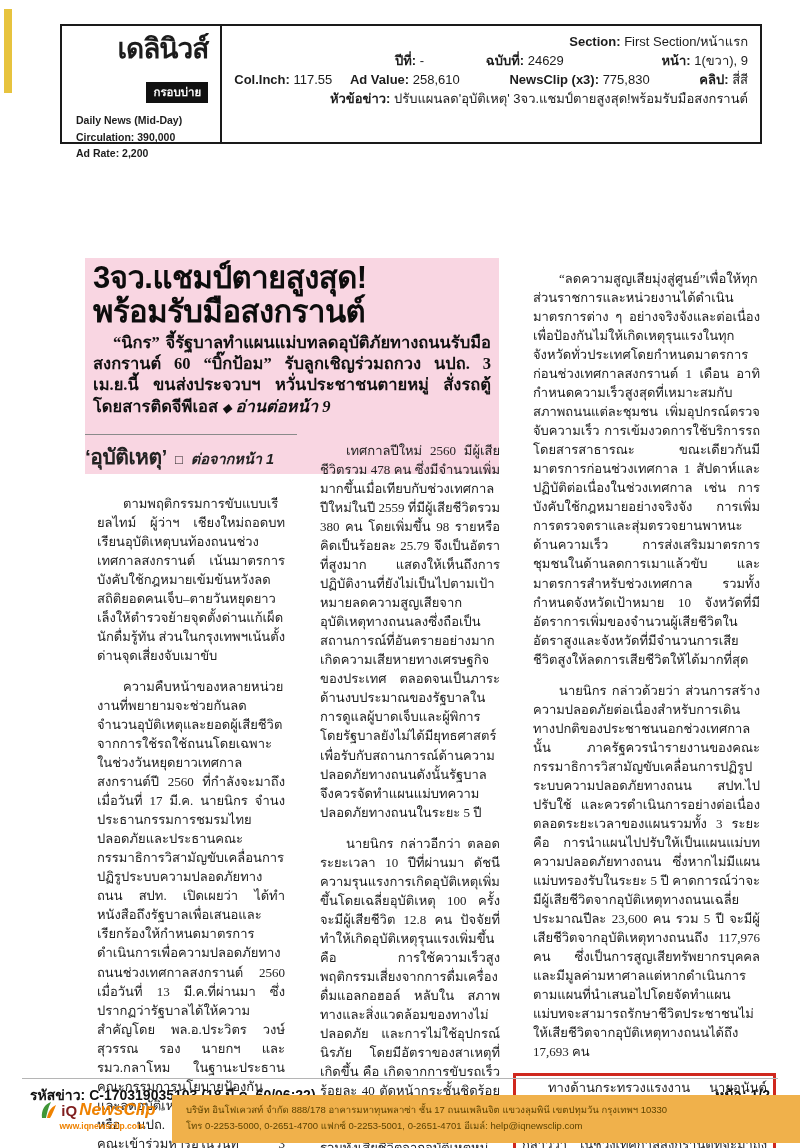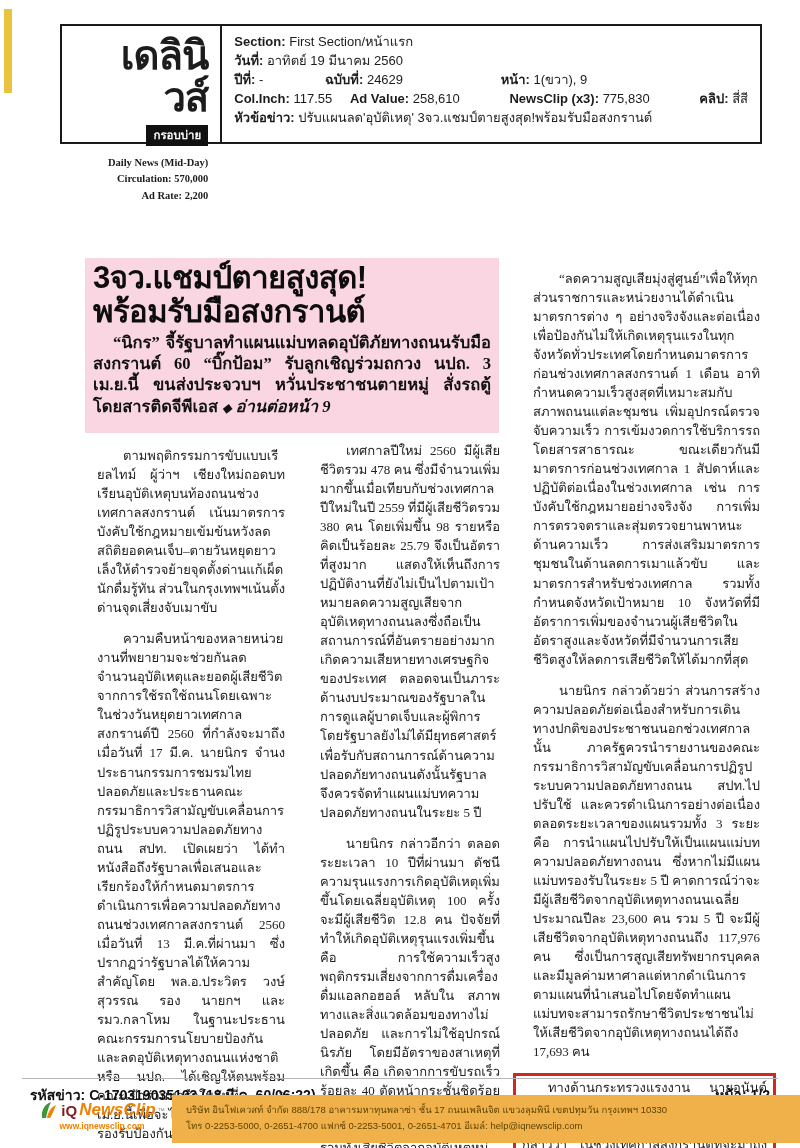--- a/index.html
+++ b/index.html
@@ -6,46 +6,46 @@
   .page{position:relative;width:800px;height:1148px;background:#ffffff;overflow:hidden;
         font-family:"Liberation Serif",serif;color:#1c1c1c;}
 
   
   .left-strip{position:absolute;left:4px;top:9px;width:8px;height:84px;background:#e7c33e;}
 
   
   .hdr-box{position:absolute;left:60px;top:24px;width:702px;height:120px;border:2px solid #1a1a1a;
            display:flex;background:#fff;box-sizing:border-box;}
   .hdr-left{width:210px;padding:8px 12px 4px 14px;box-sizing:border-box;}
-  .logo-title{font-family:"Liberation Sans",sans-serif;font-weight:900;font-size:40px;
+  .logo-title{font-family:"Liberation Sans",sans-serif;font-weight:900;font-size:28px;
               letter-spacing:-1px;text-align:right;line-height:1.05;}
   .logo-badge{display:block;margin-left:auto;width:max-content;background:#111;color:#fff;
               font-family:"Liberation Sans",sans-serif;font-size:11.5px;font-weight:700;
-              padding:1px 7px 2px;margin-top:7px;}
-  .logo-meta{font-family:Liberation Serif, serif;font-size:10.5px;font-weight:700;
-             margin-top:9px;line-height:1.55;text-align:right;}
+              padding:1px 7px 2px;margin-top:19px;}
+  .logo-meta{font-family:Liberation Sans, sans-serif;font-size:10.5px;font-weight:700;
+             margin-top:9px;line-height:1.55;text-align:left;}
   .hdr-right{flex:1;border-left:2px solid #1a1a1a;padding:5px 12px;box-sizing:border-box;
              font-family:"Liberation Sans",sans-serif;font-size:13px;line-height:1.15;}
-  .hdr-row{margin:4px 0;white-space:nowrap;}
+  .hdr-row{margin:4px 0;white-space:nowrap;text-align:right;}
   .lb{font-weight:700;}
   .sp1{display:inline-block;width:36px;}
   .sp2{display:inline-block;width:58px;}
   .sp3{display:inline-block;width:14px;}
   .sp4{display:inline-block;width:46px;}
 
   
   .banner{position:absolute;left:55px;top:152px;width:716px;height:101px;background:#b4b1b2;
           display:flex;align-items:center;justify-content:center;}
   .banner-text{font-family:"Liberation Sans",sans-serif;font-weight:900;font-size:68px;
                color:#e5067e;white-space:nowrap;letter-spacing:-2px;
                text-shadow:2px 0 0 #fff,-2px 0 0 #fff,0 2px 0 #fff,0 -2px 0 #fff,
                            2px 2px 0 #fff,-2px -2px 0 #fff,2px -2px 0 #fff,-2px 2px 0 #fff;}
 
   
-  .lead-box{position:absolute;left:85px;top:258px;width:414px;height:175px;background:#f9d6e2;
+  .lead-box{position:absolute;left:85px;top:258px;width:414px;height:216px;background:#f9d6e2;
             padding:3px 8px 4px;box-sizing:border-box;}
   .lead-head{font-family:"Liberation Sans",sans-serif;font-weight:900;font-size:31px;
              line-height:1.1;color:#0d0d0d;letter-spacing:-0.5px;}
   .lead-text{margin:3px 0 0;font-size:16.5px;font-weight:700;line-height:1.28;
              text-align:justify;text-indent:20px;color:#111;}
   .lead-cont{font-style:italic;white-space:nowrap;}
   .lead-marker{font-size:12px;}
 
   
   .col{position:absolute;font-size:13px;line-height:1.465;text-align:justify;color:#222;}
@@ -86,30 +86,27 @@
 <div class="page">
 
   <div class="left-strip"></div>
 
   <div class="hdr-box">
     <div class="hdr-left">
       <div class="logo-title">เดลินิวส์</div>
       <span class="logo-badge">กรอบบ่าย</span>
       <div class="logo-meta">
         <div>Daily News (Mid-Day)</div>
-        <div><span class="lb">Circulation:</span> <span>570,000</span></div>
+        <div><span class="lb">Circulation:</span> <span>390,000</span></div>
         <div><span class="lb">Ad Rate:</span> <span>2,200</span></div>
       </div>
     </div>
     <div class="hdr-right">
       <div class="hdr-row">
         <span class="lb">Section:</span> <span>First Section/หน้าแรก</span>
-      </div>
-      <div class="hdr-row">
-        <span class="lb">วันที่:</span> <span>อาทิตย์ 19 มีนาคม 2560</span>
       </div>
       <div class="hdr-row">
         <span class="lb">ปีที่:</span> <span>-</span><span class="sp2"></span>
         <span class="lb">ฉบับที่:</span> <span>24629</span><span class="sp1"></span><span class="sp2"></span>
         <span class="lb">หน้า:</span> <span>1(ขวา), 9</span>
       </div>
       <div class="hdr-row">
         <span class="lb">Col.Inch:</span> <span>117.55</span><span class="sp3"></span>
         <span class="lb">Ad Value:</span> <span>258,610</span><span class="sp4"></span>
         <span class="lb">NewsClip (x3):</span> <span>775,830</span><span class="sp4"></span>
@@ -124,20 +121,25 @@
 
   <div class="lead-box">
     <div class="lead-head">3จว.แชมป์ตายสูงสุด!</div>
     <div class="lead-head">พร้อมรับมือสงกรานต์</div>
     <p class="lead-text"><span>“นิกร” จี้รัฐบาลทำแผนแม่บทลดอุบัติภัยทางถนนรับมือสงกรานต์ 60 “บิ๊กป้อม” รับลูกเชิญร่วมถกวง นปถ. 3 เม.ย.นี้ ขนส่งประจวบฯ หวั่นประชาชนตายหมู่ สั่งรถตู้โดยสารติดจีพีเอส</span>
       <span class="lead-cont"><span class="lead-marker">◆</span> <span>อ่านต่อหน้า 9</span></span>
     </p>
   </div>
 
   <div class="col col-left">
+    <div class="cont-head">
+      <span class="cont-title">‘อุบัติเหตุ’</span>
+      <span class="cont-sq">□</span>
+      <span class="cont-from">ต่อจากหน้า 1</span>
+    </div>
     <p>ตามพฤติกรรมการขับแบบเรียลไทม์ ผู้ว่าฯ เชียงใหม่ถอดบทเรียนอุบัติเหตุบนท้องถนนช่วงเทศกาลสงกรานต์ เน้นมาตรการบังคับใช้กฎหมายเข้มข้นหวังลดสถิติยอดคนเจ็บ–ตายวันหยุดยาว เล็งให้ตำรวจย้ายจุดตั้งด่านแก้เผ็ดนักดื่มรู้ทัน ส่วนในกรุงเทพฯเน้นตั้งด่านจุดเสี่ยงจับเมาขับ</p>
     <p>ความคืบหน้าของหลายหน่วยงานที่พยายามจะช่วยกันลดจำนวนอุบัติเหตุและยอดผู้เสียชีวิตจากการใช้รถใช้ถนนโดยเฉพาะในช่วงวันหยุดยาวเทศกาลสงกรานต์ปี 2560 ที่กำลังจะมาถึง เมื่อวันที่ 17 มี.ค. นายนิกร จำนง ประธานกรรมการชมรมไทยปลอดภัยและประธานคณะกรรมาธิการวิสามัญขับเคลื่อนการปฏิรูประบบความปลอดภัยทางถนน สปท. เปิดเผยว่า ได้ทำหนังสือถึงรัฐบาลเพื่อเสนอและเรียกร้องให้กำหนดมาตรการดำเนินการเพื่อความปลอดภัยทางถนนช่วงเทศกาลสงกรานต์ 2560 เมื่อวันที่ 13 มี.ค.ที่ผ่านมา ซึ่งปรากฏว่ารัฐบาลได้ให้ความสำคัญโดย พล.อ.ประวิตร วงษ์สุวรรณ รอง นายกฯ และ รมว.กลาโหม ในฐานะประธานคณะกรรมการนโยบายป้องกันและลดอุบัติเหตุทางถนนแห่งชาติ หรือ นปถ. ได้เชิญให้ตนพร้อมคณะเข้าร่วมหารือในวันที่ 3 เม.ย.นี้เพื่อจะได้กำหนดมาตรการรองรับป้องกันอุบัติเหตุ</p>
     <p>นายนิกร กล่าวว่า สำหรับสถานการณ์อุบัติเหตุทางถนนได้ทวีความรุนแรงเพิ่มจำนวนมากขึ้นดูได้จากสถิติอุบัติเหตุที่เกิดขึ้นในช่วง</p>
   </div>
 
   <div class="col col-mid">
     <p>เทศกาลปีใหม่ 2560 มีผู้เสียชีวิตรวม 478 คน ซึ่งมีจำนวนเพิ่มมากขึ้นเมื่อเทียบกับช่วงเทศกาลปีใหม่ในปี 2559 ที่มีผู้เสียชีวิตรวม 380 คน โดยเพิ่มขึ้น 98 รายหรือคิดเป็นร้อยละ 25.79 จึงเป็นอัตราที่สูงมาก แสดงให้เห็นถึงการปฏิบัติงานที่ยังไม่เป็นไปตามเป้าหมายลดความสูญเสียจากอุบัติเหตุทางถนนลงซึ่งถือเป็นสถานการณ์ที่อันตรายอย่างมาก เกิดความเสียหายทางเศรษฐกิจของประเทศ ตลอดจนเป็นภาระด้านงบประมาณของรัฐบาลในการดูแลผู้บาดเจ็บและผู้พิการ โดยรัฐบาลยังไม่ได้มียุทธศาสตร์เพื่อรับกับสถานการณ์ด้านความปลอดภัยทางถนนดังนั้นรัฐบาลจึงควรจัดทำแผนแม่บทความปลอดภัยทางถนนในระยะ 5 ปี</p>
     <p>นายนิกร กล่าวอีกว่า ตลอดระยะเวลา 10 ปีที่ผ่านมา ดัชนีความรุนแรงการเกิดอุบัติเหตุเพิ่มขึ้นโดยเฉลี่ยอุบัติเหตุ 100 ครั้ง จะมีผู้เสียชีวิต 12.8 คน ปัจจัยที่ทำให้เกิดอุบัติเหตุรุนแรงเพิ่มขึ้นคือ การใช้ความเร็วสูง พฤติกรรมเสี่ยงจากการดื่มเครื่องดื่มแอลกอฮอล์ หลับใน สภาพทางและสิ่งแวดล้อมของทางไม่ปลอดภัย และการไม่ใช้อุปกรณ์นิรภัย โดยมีอัตราของสาเหตุที่เกิดขึ้น คือ เกิดจากการขับรถเร็ว ร้อยละ 40 ตัดหน้ากระชั้นชิดร้อยละ 18 และดื่มแล้วขับร้อยละ 17 ทั้งนี้อุบัติเหตุหลังเที่ยงคืนเพิ่มขึ้น รวมทั้งเสียชีวิตจากอุบัติเหตุหมู่เพิ่มขึ้น</p>
     <p>นายนิกร กล่าวว่า ทางชมรมไทยปลอดภัยจึงเห็นควรที่ภาครัฐจะต้องกำหนดเป็นนโยบายและนำมาตรการที่จะทำให้สามารถลดจำนวนอุบัติเหตุและความสูญเสียจากอุบัติเหตุในช่วงสงกรานต์ปี 2560 คือ กำหนดนโยบาย</p>
   </div>

